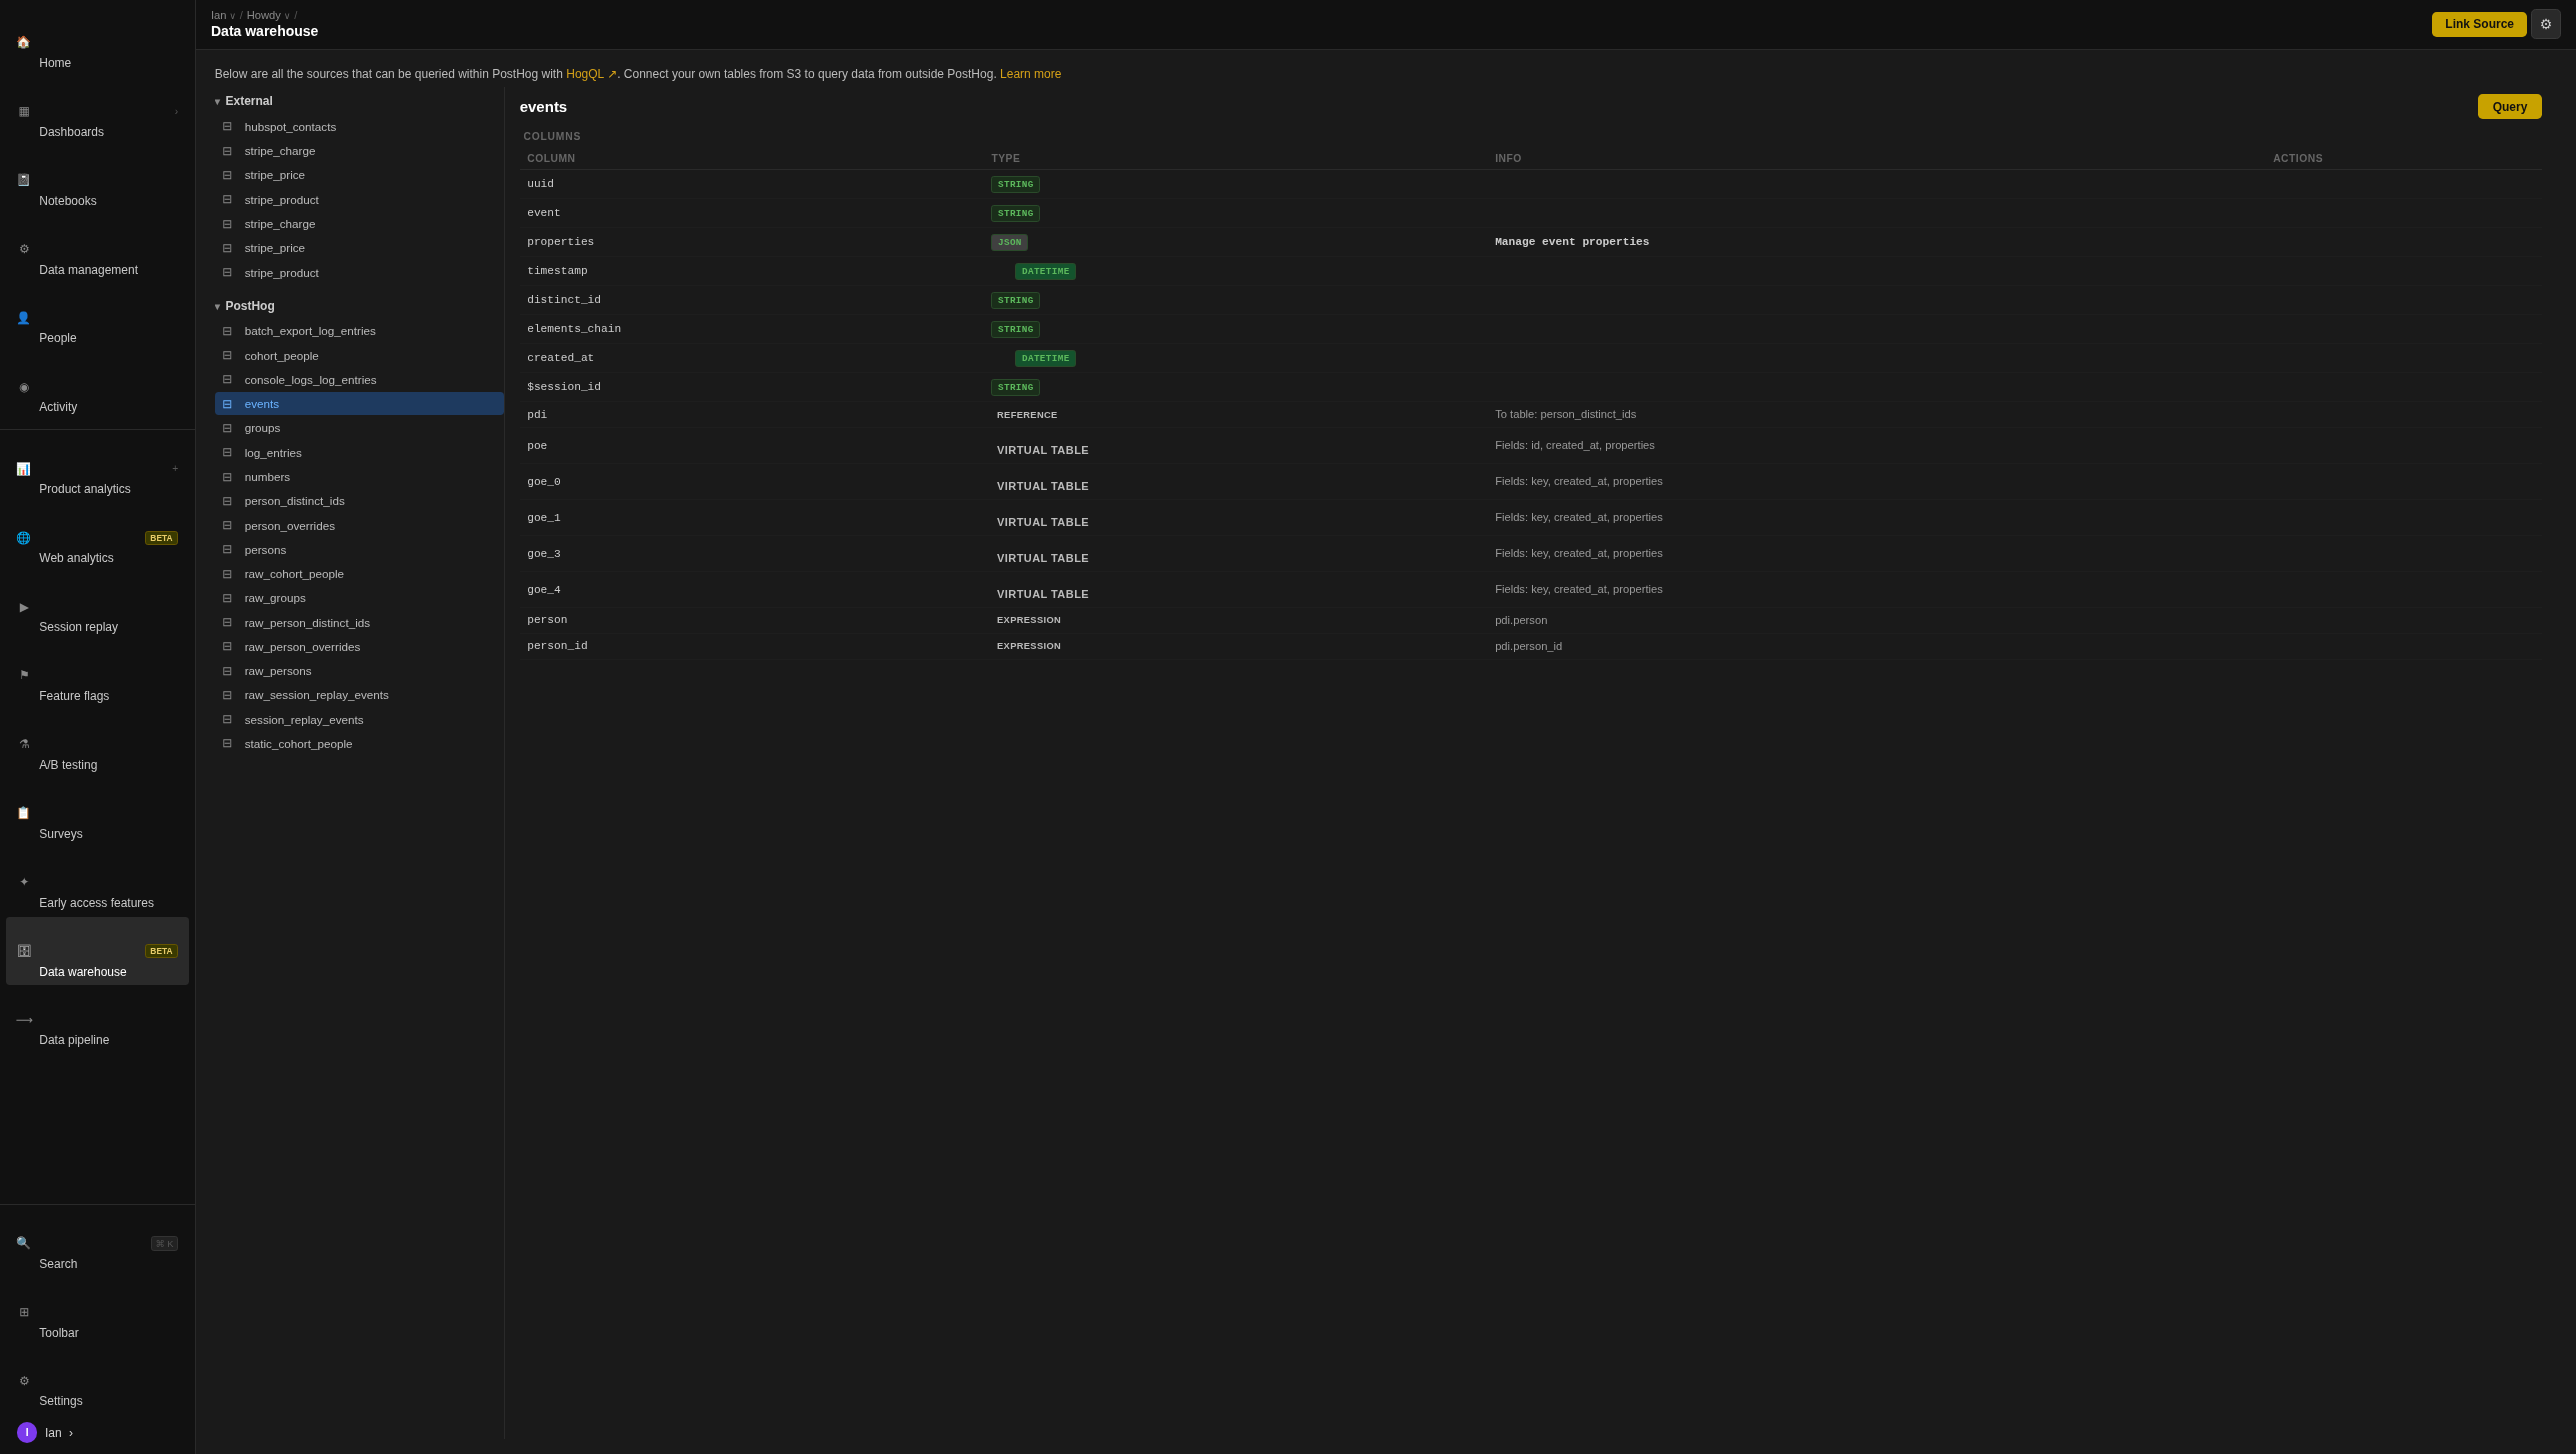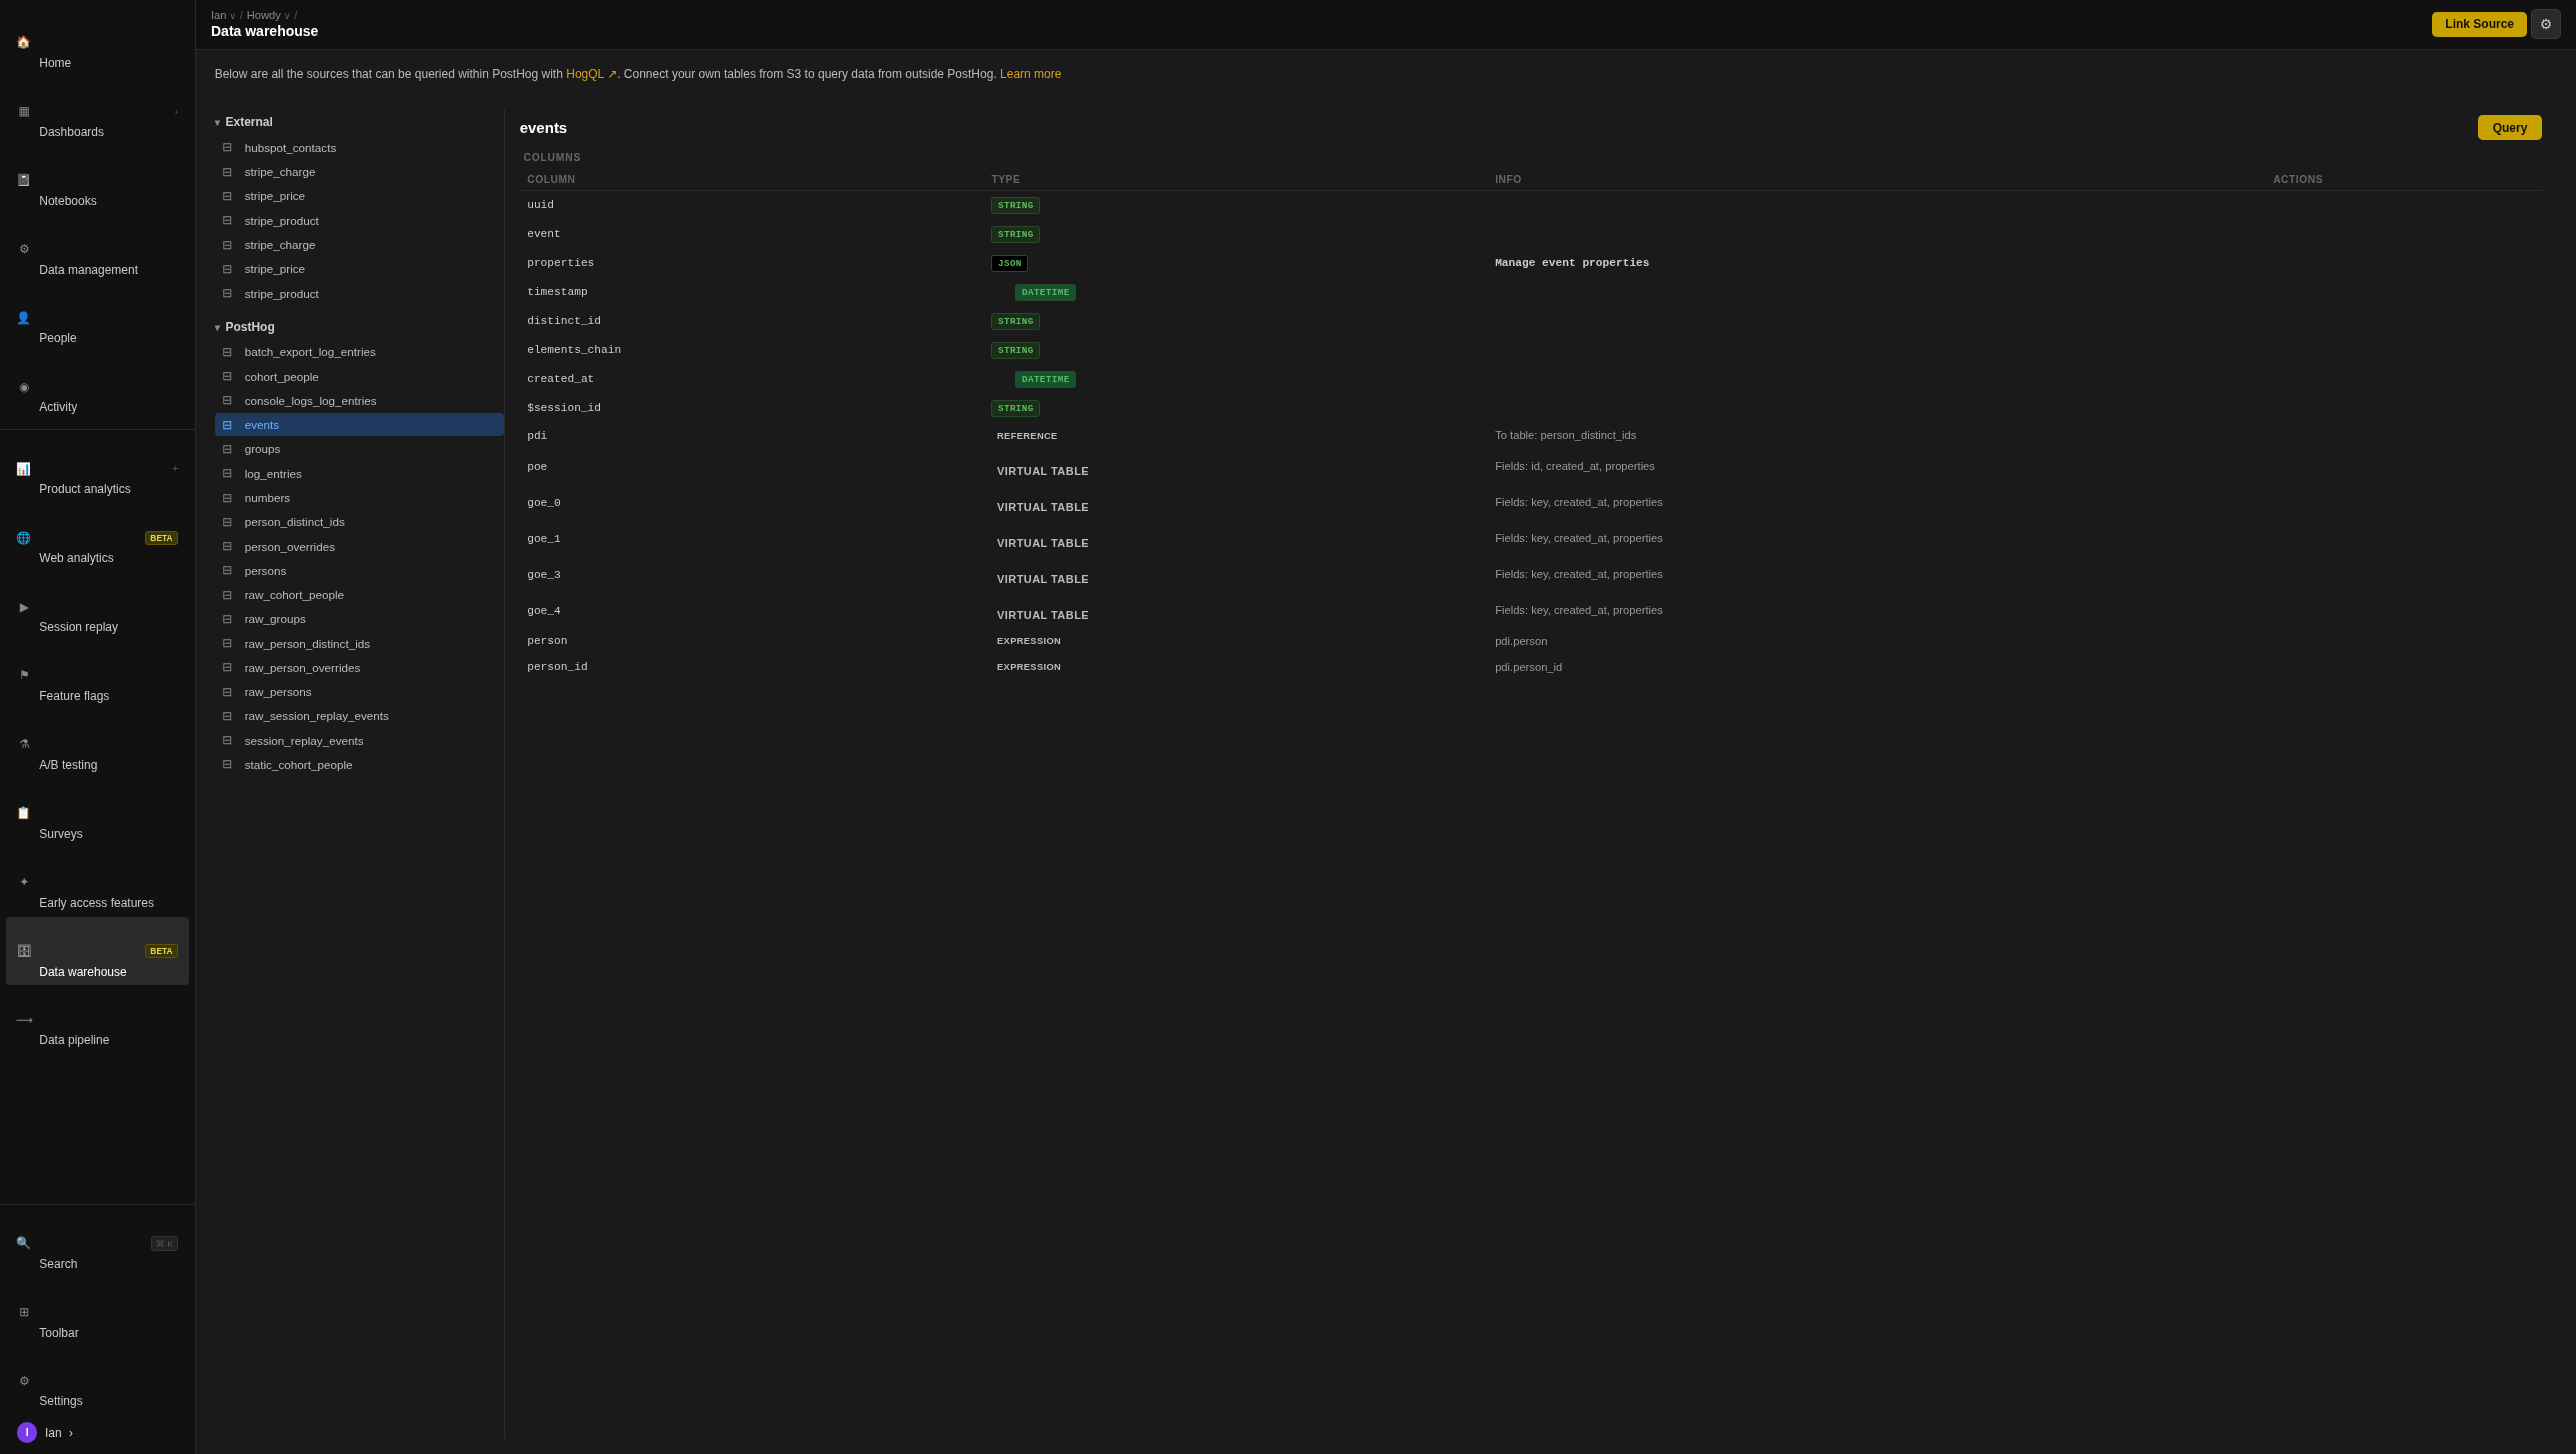--- a/index.html
+++ b/index.html
@@ -176,21 +176,21 @@
       font-size: 14px;
     }
 
     
     .content {
       flex: 1;
       overflow-y: auto;
       padding: 15px 18.7px;
       display: flex;
       flex-direction: column;
-      gap: 24px;
+      gap: 3px;
     }
     .description {
       color: #bbb;
       font-size: 12px;
       line-height: 1.6;
     }
     .description a {
       color: #d4a017;
       text-decoration: none;
     }
@@ -307,21 +307,21 @@
     }
     .type-badge {
       display: inline-block;
       padding: 1.9px 5.6px;
       border-radius: 2.8px;
       font-size: 9.3px;
       font-weight: 600;
       letter-spacing: 0.04em;
     }
     .type-string { background: #1a2e1a; color: #5cb85c; border: 0.9px solid #2a4a2a; }
-    .type-json { background: #000000; color: #5cb85c; border: 0.9px solid #2a4a2a; text-align: center; }
+    .type-json { background: #404040; color: #5cb85c; border: 0.9px solid #2a4a2a; text-align: center; }
     .type-datetime { background: #14532d; color: #5cb85c; border: 0.9px solid #2a4a2a; margin-left: 24px; }
     .type-reference { background: transparent; color: #bbb; font-weight: 700; font-size: 9.3px; font-family: sans-serif; }
     .type-virtual { background: transparent; color: #bbb; font-weight: 700; font-size: 11px; font-family: sans-serif; margin-top: 8px; }
     .type-expression { background: transparent; color: #bbb; font-weight: 700; font-size: 9.3px; font-family: sans-serif; }
     .info-text { color: #999; font-family: sans-serif; font-size: 11.2px; }
   </style>
 </head>
 <body>
 
 <nav class="sidebar">

